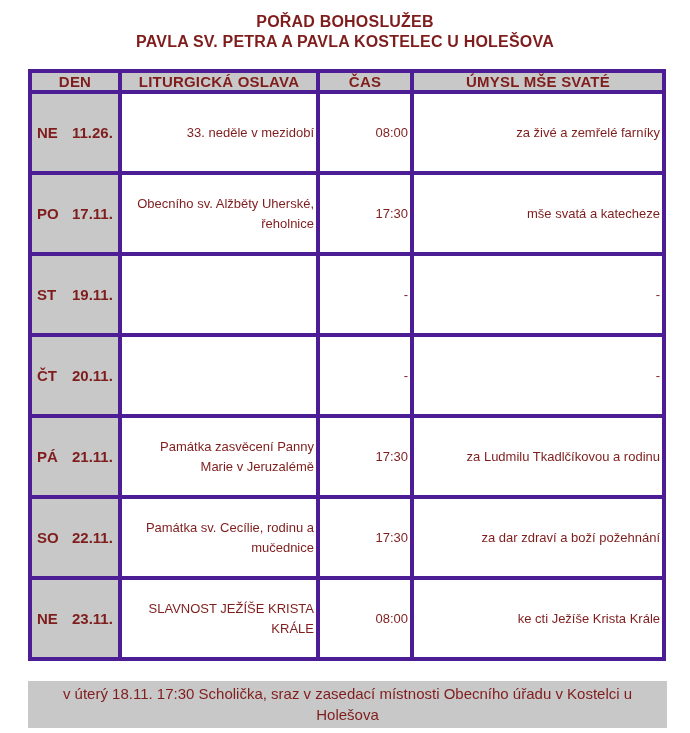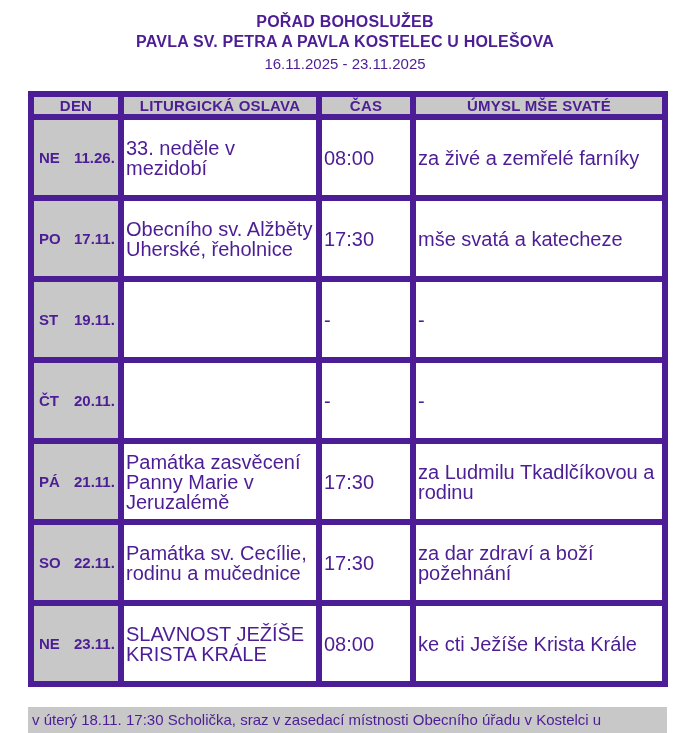--- a/index.html
+++ b/index.html
@@ -3,21 +3,21 @@
 <meta charset="utf-8">
 <style>
   * { margin: 0; padding: 0; box-sizing: border-box; }
   html, body { background: #ffffff; }
   .page {
     position: relative;
     width: 690px;
     height: 733px;
     background: #ffffff;
     font-family: "Liberation Sans", sans-serif;
-    color: #4c1d95;
+    color: #7f1d1d;
     overflow: hidden;
   }
   .doc-header { text-align: center; padding-top: 12px; }
   .doc-title {
     font-size: 16px;
     font-weight: bold;
     line-height: 20px;
     letter-spacing: 0.2px;
   }
   .doc-daterange {
@@ -26,21 +26,21 @@
     line-height: 21px;
     margin-top: 1px;
   }
   table.schedule {
     border-collapse: collapse;
     table-layout: fixed;
     width: 634px;
     margin: 17px 0 0 28px;
     border: 3px solid #000000;
   }
-  .schedule th, .schedule td { border: 6px solid #4c1d95; }
+  .schedule th, .schedule td { border: 4px solid #4c1d95; }
   .schedule thead th {
     background: #c8c8c8;
     font-size: 15px;
     font-weight: bold;
     text-align: center;
     height: 19px;
     padding: 0;
     letter-spacing: 0.2px;
   }
   .schedule tbody tr { height: 81px; }
@@ -49,44 +49,44 @@
     font-weight: bold;
     font-size: 15px;
     vertical-align: middle;
     padding: 0;
   }
   .day-wrap { display: flex; align-items: baseline; padding-left: 5px; }
   .day-abbr { display: inline-block; width: 35px; text-align: left; }
   .day-date { display: inline-block; }
   td.celebration-cell, td.time-cell, td.intention-cell {
     background: #ffffff;
-    text-align: left;
+    text-align: right;
     vertical-align: middle;
-    font-size: 20px;
+    font-size: 13px;
     line-height: 20px;
     padding: 0 2px;
   }
   .note-block {
     width: 639px;
     margin: 20px 0 0 28px;
     background: #c8c8c8;
     font-size: 15px;
     line-height: 21px;
     padding: 2px 4px 3px 4px;
+    text-align: center;
   }
 </style>
 </head>
 <body>
 
 <div class="page">
 
   <div class="doc-header">
     <div class="doc-title">POŘAD BOHOSLUŽEB</div>
     <div class="doc-title">PAVLA SV. PETRA A PAVLA KOSTELEC U HOLEŠOVA</div>
-    <div class="doc-daterange">16.11.2025 - 23.11.2025</div>
   </div>
 
   <table class="schedule">
     <colgroup>
       <col style="width:90px">
       <col style="width:198px">
       <col style="width:94px">
       <col style="width:252px">
     </colgroup>
     <thead>

